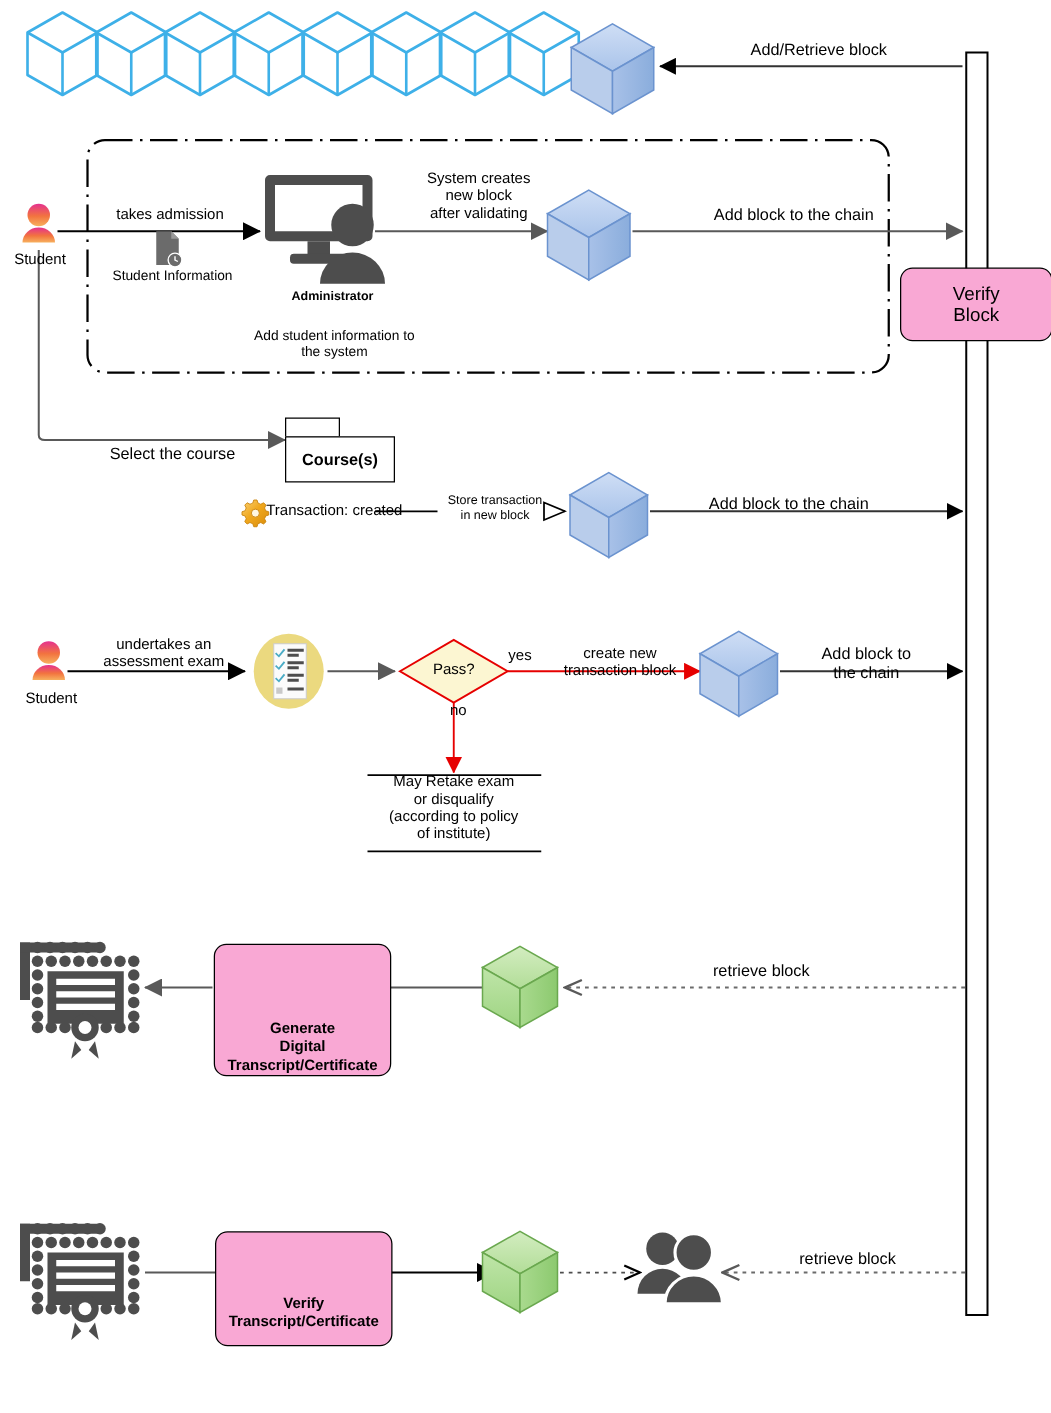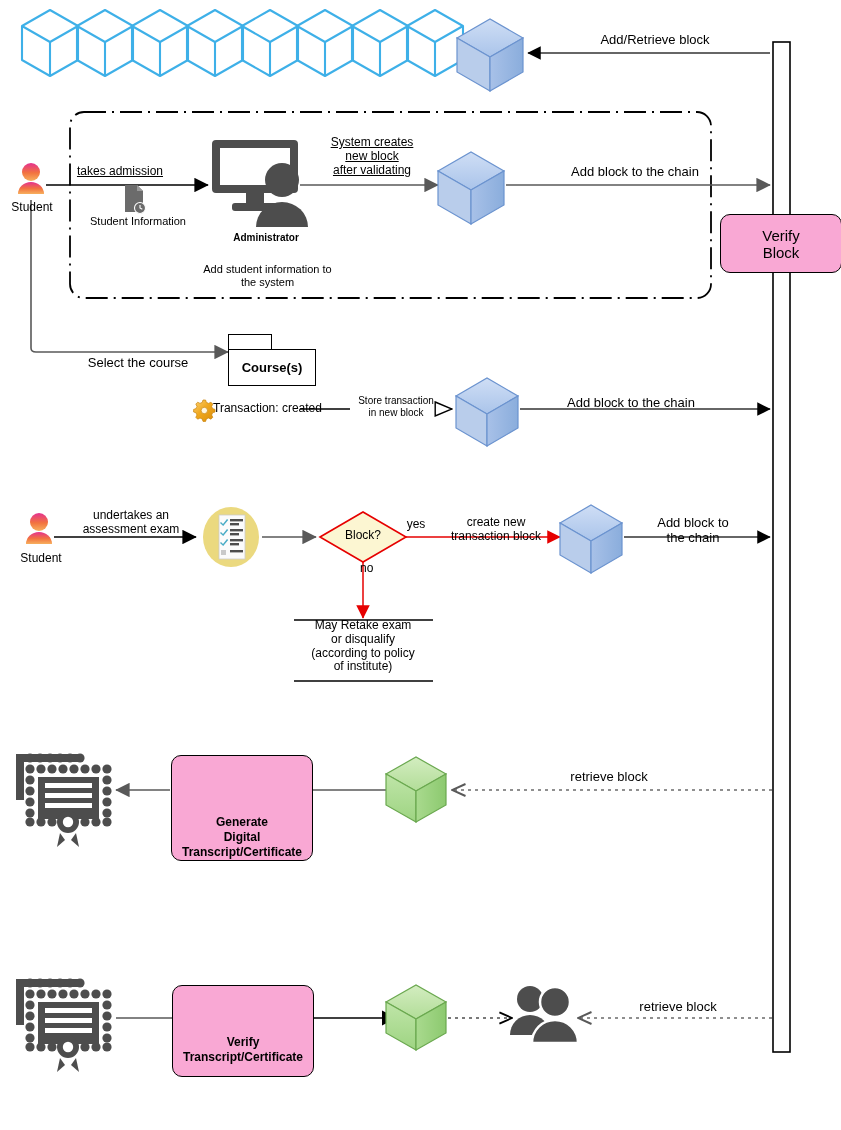--- a/index.html
+++ b/index.html
@@ -410,25 +410,25 @@
                a7,7 0 0 1 0.9,-2.2 l-1.2,-2.3 l1.9,-1.9 l2.3,1.2 a7,7 0 0 1 2.2,-0.9 z" fill="url(#gGear)" stroke="#c9820a" stroke-width="0.7"></path>
       <circle cx="9.3" cy="10.5" r="3.2" fill="#fff7e2" stroke="#c9820a" stroke-width="0.7"></circle>
     </g>
 
   </svg>
 
   <div class="lbl f13" style="left:565px;top:33px;width:180px;">Add/Retrieve block</div>
 
   <div class="lbl f12" style="left:0px;top:201px;width:64px;">Student</div>
 
-  <div class="lbl f12" style="left:56px;top:165px;width:128px;text-decoration:underline;">takes admission</div>
+  <div class="lbl f12" style="left:72px;top:165px;width:128px;">takes admission</div>
 
   <div class="lbl f11" style="left:78px;top:215px;width:120px;">Student Information</div>
 
-  <div class="lbl f12" style="left:308px;top:136px;width:128px;text-decoration:underline;">System creates
+  <div class="lbl f12" style="left:319px;top:136px;width:128px;">System creates
 new block
 after validating</div>
 
   <div class="lbl f14 bold" style="left:193px;top:232px;width:146px;">Administrator</div>
 
   <div class="lbl f11" style="left:180px;top:263px;width:175px;">Add student information to
 the system</div>
 
   <div class="lbl f13" style="left:540px;top:165px;width:190px;">Add block to the chain</div>
 
@@ -451,21 +451,21 @@
   <div class="lbl f10" style="left:350px;top:395px;width:92px;">Store transaction
 in new block</div>
 
   <div class="lbl f13" style="left:535px;top:396px;width:192px;">Add block to the chain</div>
 
   <div class="lbl f12" style="left:10px;top:552px;width:62px;">Student</div>
 
   <div class="lbl f12" style="left:66px;top:509px;width:130px;">undertakes an
 assessment exam</div>
 
-  <div class="lbl f12" style="left:333px;top:529px;width:60px;">Block?</div>
+  <div class="lbl f12" style="left:333px;top:529px;width:60px;">Pass?</div>
 
   <div class="lbl f12" style="left:398px;top:518px;width:36px;">yes</div>
 
   <div class="lbl f12" style="left:360px;top:562px;width:30px;text-align:left;">no</div>
 
   <div class="lbl f12" style="left:434px;top:516px;width:124px;">create new
 transaction block</div>
 
   <div class="lbl f13" style="left:632px;top:516px;width:122px;">Add block to
 the chain</div>

